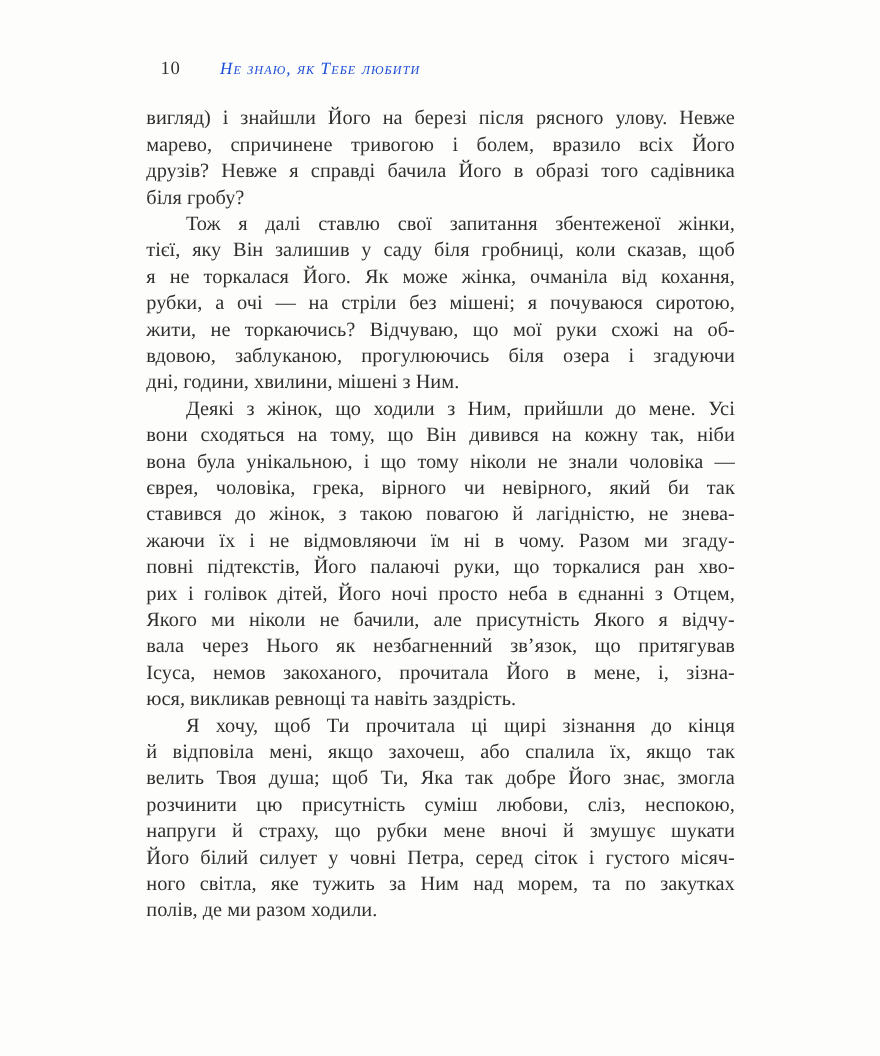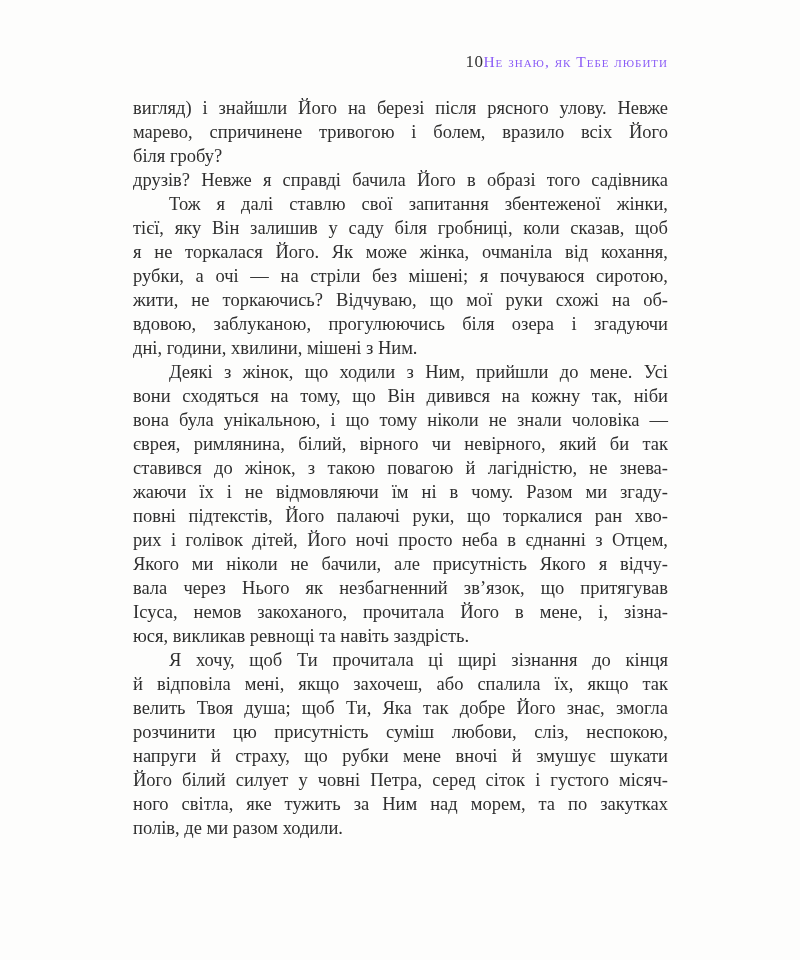--- a/index.html
+++ b/index.html
@@ -11,35 +11,37 @@
     font-family: "Liberation Serif", "DejaVu Serif", serif;
     color: #2f2f2f;
     overflow: hidden;
   }
   .running-head {
     position: absolute;
     top: 52px;
     left: 133px;
     width: 535px;
     display: flex;
-    justify-content: flex-end;
+    justify-content: flex-start;
     align-items: baseline;
+    gap: 36px;
   }
   .page-number {
     font-size: 17px;
     color: #323232;
     padding-left: 13px;
     letter-spacing: 0.5px;
   }
   .book-title {
     font-variant: small-caps;
     font-variant-caps: small-caps;
     font-size: 15.5px;
     letter-spacing: 1px;
-    color: #8b5cf6;
+    color: #1d4ed8;
+    font-style: italic;
   }
   .body-text {
     position: absolute;
     top: 96px;
     left: 133px;
     width: 535px;
     font-size: 18.5px;
     line-height: 24px;
   }
   .line {
@@ -59,33 +61,33 @@
 <body>
 
 <div class="page">
   <div class="running-head">
     <span class="page-number">10</span>
     <span class="book-title">Не знаю, як Тебе любити</span>
   </div>
   <div class="body-text">
       <div class="line">вигляд) і знайшли Його на березі після рясного улову. Невже</div>
       <div class="line">марево, спричинене тривогою і болем, вразило всіх Його</div>
+      <div class="line">друзів? Невже я справді бачила Його в образі того садівника</div>
       <div class="line last">біля гробу?</div>
-      <div class="line">друзів? Невже я справді бачила Його в образі того садівника</div>
       <div class="line indent">Тож я далі ставлю свої запитання збентеженої жінки,</div>
       <div class="line">тієї, яку Він залишив у саду біля гробниці, коли сказав, щоб</div>
       <div class="line">я не торкалася Його. Як може жінка, очманіла від кохання,</div>
       <div class="line">рубки, а очі — на стріли без мішені; я почуваюся сиротою,</div>
       <div class="line">жити, не торкаючись? Відчуваю, що мої руки схожі на об-</div>
       <div class="line">вдовою, заблуканою, прогулюючись біля озера і згадуючи</div>
       <div class="line last">дні, години, хвилини, мішені з Ним.</div>
       <div class="line indent">Деякі з жінок, що ходили з Ним, прийшли до мене. Усі</div>
       <div class="line">вони сходяться на тому, що Він дивився на кожну так, ніби</div>
       <div class="line">вона була унікальною, і що тому ніколи не знали чоловіка —</div>
-      <div class="line">єврея, римлянина, білий, вірного чи невірного, який би так</div>
+      <div class="line">єврея, чоловіка, грека, вірного чи невірного, який би так</div>
       <div class="line">ставився до жінок, з такою повагою й лагідністю, не знева-</div>
       <div class="line">жаючи їх і не відмовляючи їм ні в чому. Разом ми згаду-</div>
       <div class="line">повні підтекстів, Його палаючі руки, що торкалися ран хво-</div>
       <div class="line">рих і голівок дітей, Його ночі просто неба в єднанні з Отцем,</div>
       <div class="line">Якого ми ніколи не бачили, але присутність Якого я відчу-</div>
       <div class="line">вала через Нього як незбагненний зв’язок, що притягував</div>
       <div class="line">Ісуса, немов закоханого, прочитала Його в мене, і, зізна-</div>
       <div class="line last">юся, викликав ревнощі та навіть заздрість.</div>
       <div class="line indent">Я хочу, щоб Ти прочитала ці щирі зізнання до кінця</div>
       <div class="line">й відповіла мені, якщо захочеш, або спалила їх, якщо так</div>

